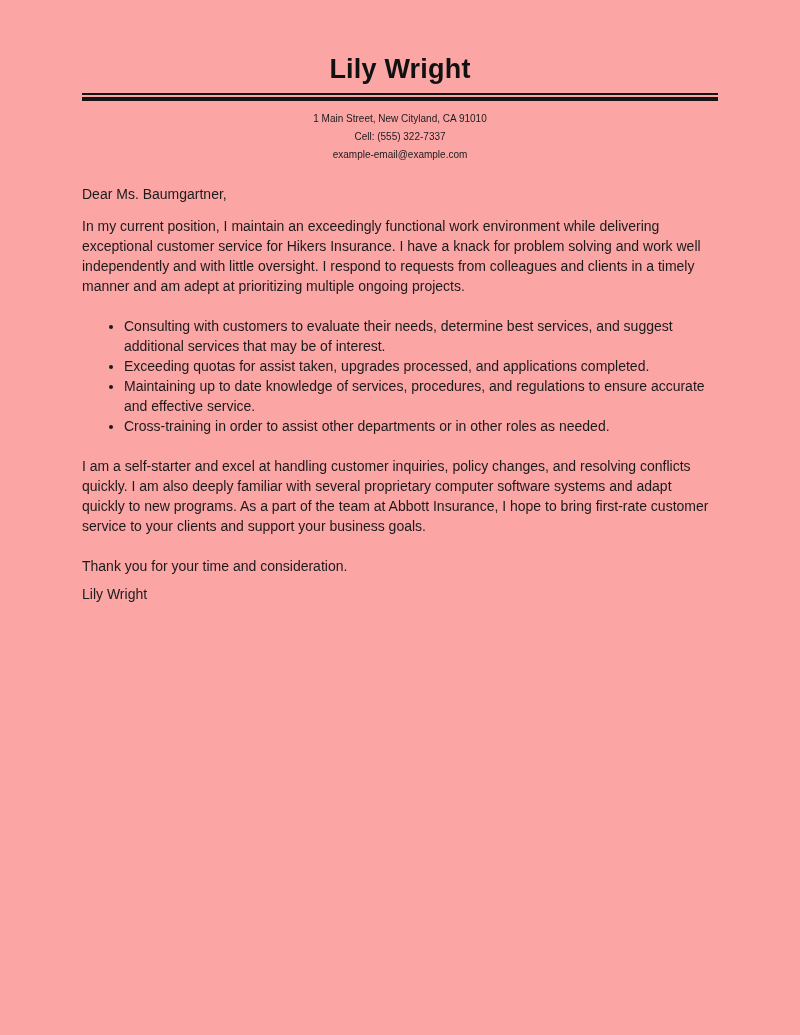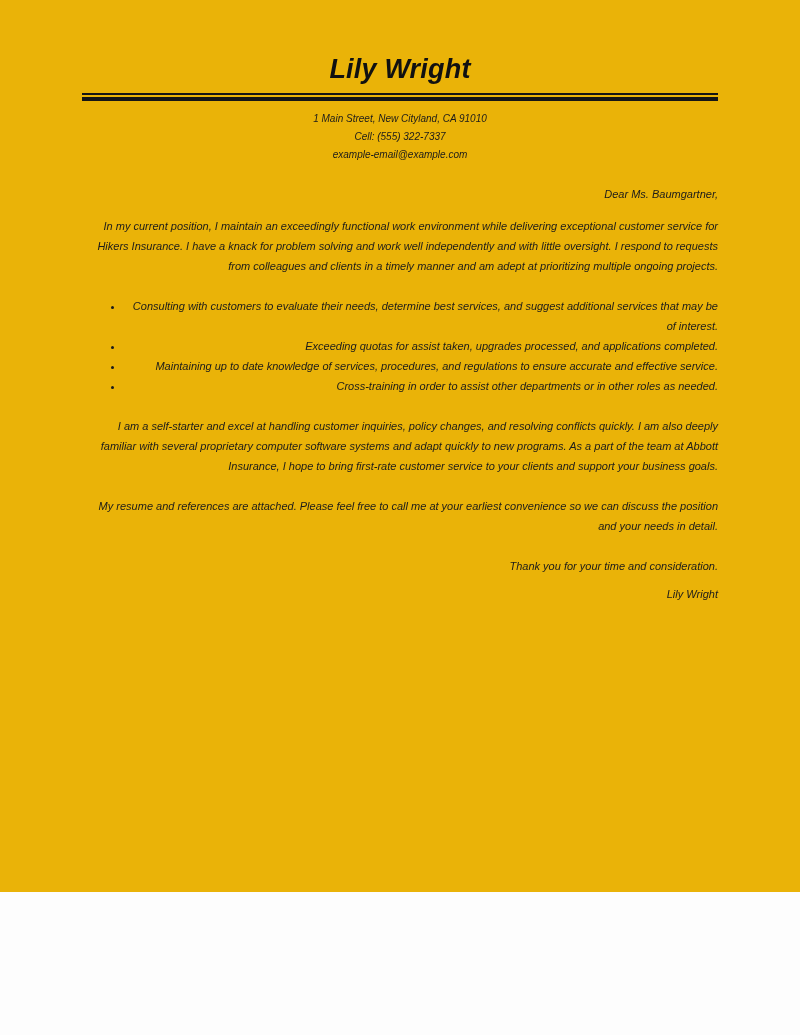--- a/index.html
+++ b/index.html
@@ -3,28 +3,27 @@
 <meta charset="utf-8">
 <style>
   html, body {
     margin: 0;
     padding: 0;
     background: #fdfdfd;
   }
   .page {
     position: relative;
     width: 800px;
-    height: 892px;
+    height: 1035px;
     margin: 0 auto;
-    background: #eab308;
+    background: #fca5a5;
     box-sizing: border-box;
     padding: 52px 82px 0 82px;
     font-family: "Liberation Sans", "DejaVu Sans", sans-serif;
     color: #1b1b1b;
-    font-style: italic;
   }
   .name-title {
     margin: 0;
     font-size: 27px;
     font-weight: 700;
     text-align: center;
     line-height: 34px;
     color: #111;
     letter-spacing: 0.2px;
   }
@@ -37,23 +36,22 @@
   }
   .contact-block {
     margin-top: 9px;
     text-align: center;
     font-size: 10px;
     line-height: 18px;
   }
   .contact-block div { margin: 0; }
   .letter-body {
     margin-top: 20px;
-    font-size: 11px;
+    font-size: 14px;
     line-height: 20px;
-    text-align: right;
   }
   .letter-body p {
     margin: 0 0 20px 0;
   }
   p.salutation { margin-bottom: 12px; }
   ul.skills-list {
     list-style: disc outside;
     margin: 20px 0 20px 0;
     padding-left: 42px;
   }
@@ -90,21 +88,20 @@
 
     <ul class="skills-list">
       <li>Consulting with customers to evaluate their needs, determine best services, and suggest additional services that may be of interest.</li>
       <li>Exceeding quotas for assist taken, upgrades processed, and applications completed.</li>
       <li>Maintaining up to date knowledge of services, procedures, and regulations to ensure accurate and effective service.</li>
       <li>Cross-training in order to assist other departments or in other roles as needed.</li>
     </ul>
 
     <p>I am a self-starter and excel at handling customer inquiries, policy changes, and resolving conflicts quickly. I am also deeply familiar with several proprietary computer software systems and adapt quickly to new programs. As a part of the team at Abbott Insurance, I hope to bring first-rate customer service to your clients and support your business goals.</p>
 
-    <p>My resume and references are attached. Please feel free to call me at your earliest convenience so we can discuss the position and your needs in detail.</p>
 
     <p class="thanks-line">Thank you for your time and consideration.</p>
 
 
     <p class="signature-name">Lily Wright</p>
 
   </main>
 
 </div>
 

